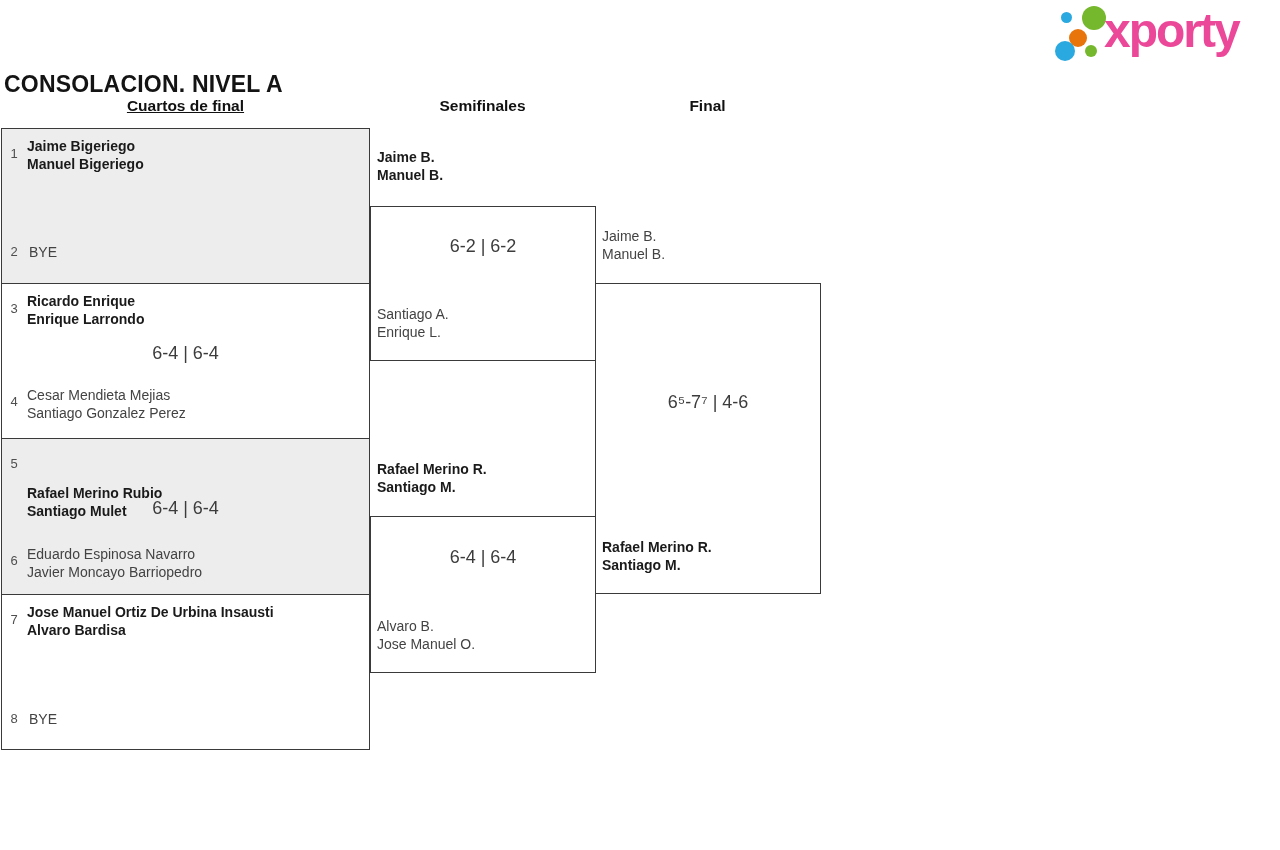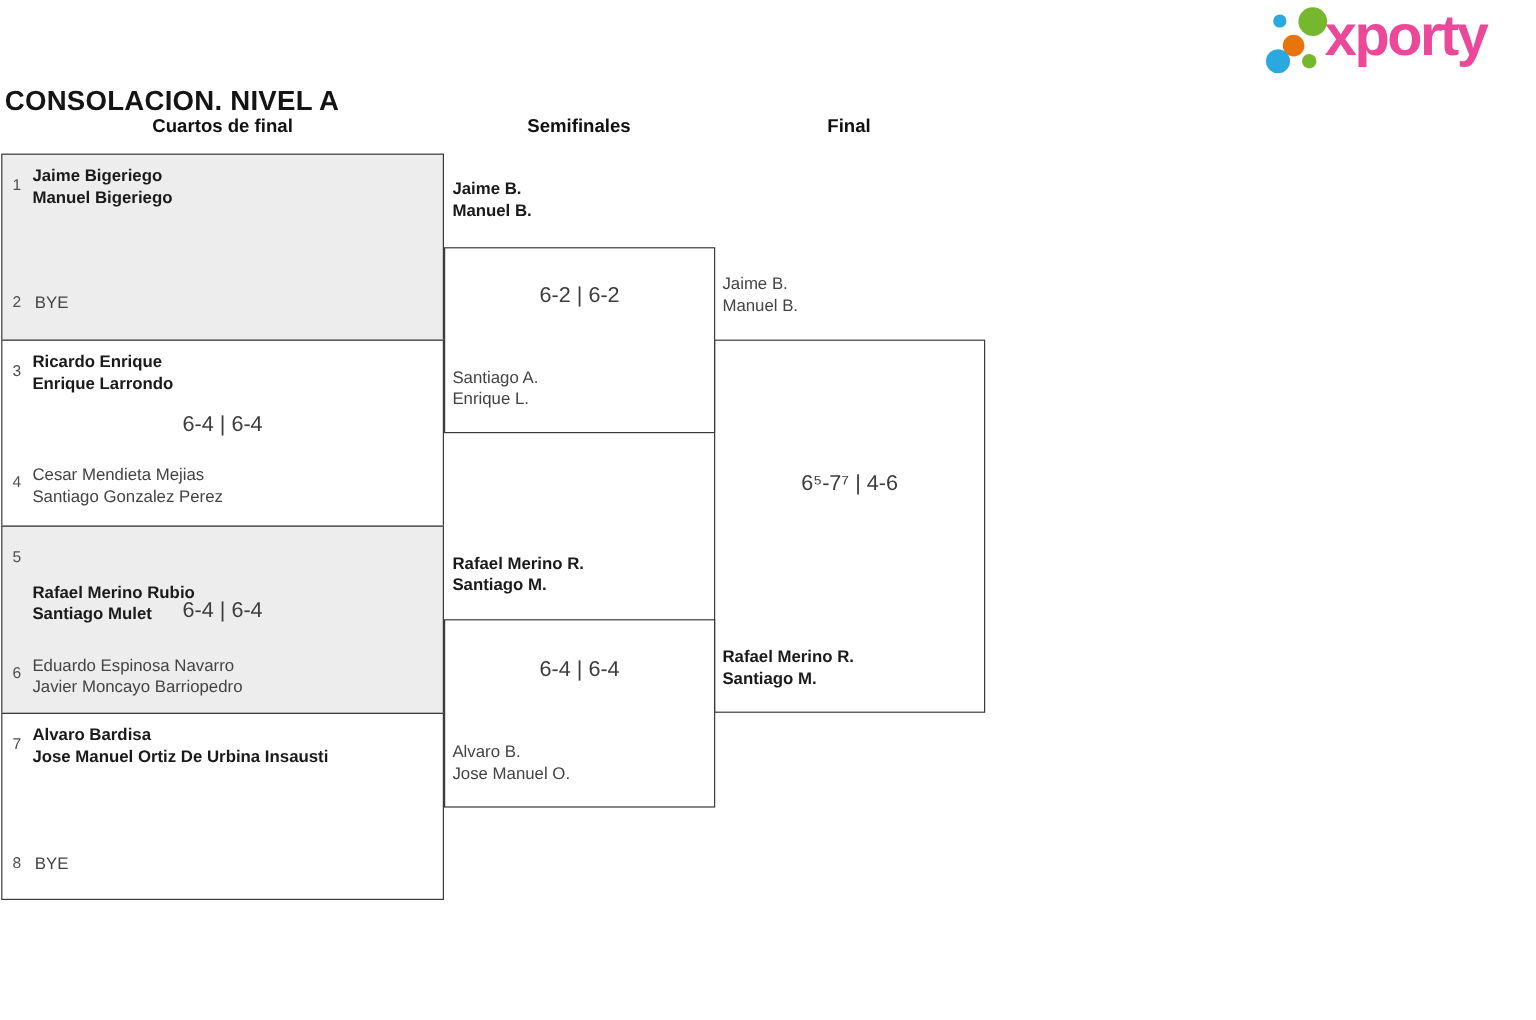--- a/index.html
+++ b/index.html
@@ -60,21 +60,21 @@
 
 <div>
   <span class="logo-dot" style="left:1061px;top:12px;width:11px;height:11px;background:#2aa9e0;"></span>
   <span class="logo-dot" style="left:1082px;top:6px;width:24px;height:24px;background:#76b82d;"></span>
   <span class="logo-dot" style="left:1069px;top:29px;width:18px;height:18px;background:#e8750c;"></span>
   <span class="logo-dot" style="left:1055px;top:41px;width:20px;height:20px;background:#2aa9e0;"></span>
   <span class="logo-dot" style="left:1085px;top:45px;width:12px;height:12px;background:#76b82d;"></span>
   <span class="logo-text">xporty</span>
 </div>
 
-<div class="abs round-header" style="left:1px;width:369px;">Cuartos de final</div>
+<div class="abs round-header" style="left:1px;width:369px;text-decoration:underline;">Cuartos de final</div>
 <div class="abs round-header" style="left:370px;width:225px;">Semifinales</div>
 <div class="abs round-header" style="left:595px;width:225px;">Final</div>
 
 <div class="match-box alt" style="left:1px;top:128px;width:369px;height:156px;">
   <span class="seed" style="left:4px;top:17px;">1</span>
   <div class="pair winner" style="left:25px;top:8px;">
     <div>Jaime Bigeriego</div>
     <div>Manuel Bigeriego</div>
   </div>
   <div class="score" style="left:0;right:0;top:61px;"></div>
@@ -109,22 +109,22 @@
   <span class="seed" style="left:4px;top:114px;">6</span>
   <div class="pair loser" style="left:25px;top:106px;">
     <div>Eduardo Espinosa Navarro</div>
     <div>Javier Moncayo Barriopedro</div>
   </div>
 </div>
 
 <div class="match-box" style="left:1px;top:594px;width:369px;height:156px;">
   <span class="seed" style="left:4px;top:17px;">7</span>
   <div class="pair winner" style="left:25px;top:8px;">
+    <div>Jose Manuel Ortiz De Urbina Insausti</div>
     <div>Alvaro Bardisa</div>
-    <div>Jose Manuel Ortiz De Urbina Insausti</div>
   </div>
   <div class="score" style="left:0;right:0;top:61px;"></div>
   <span class="seed" style="left:4px;top:116px;">8</span>
   <div class="pair loser" style="left:27px;top:115px;">
     <div>BYE</div>
     <div></div>
   </div>
 </div>
 
 <div class="match-box" style="left:370px;top:206px;width:226px;height:155px;background:transparent;"></div>

